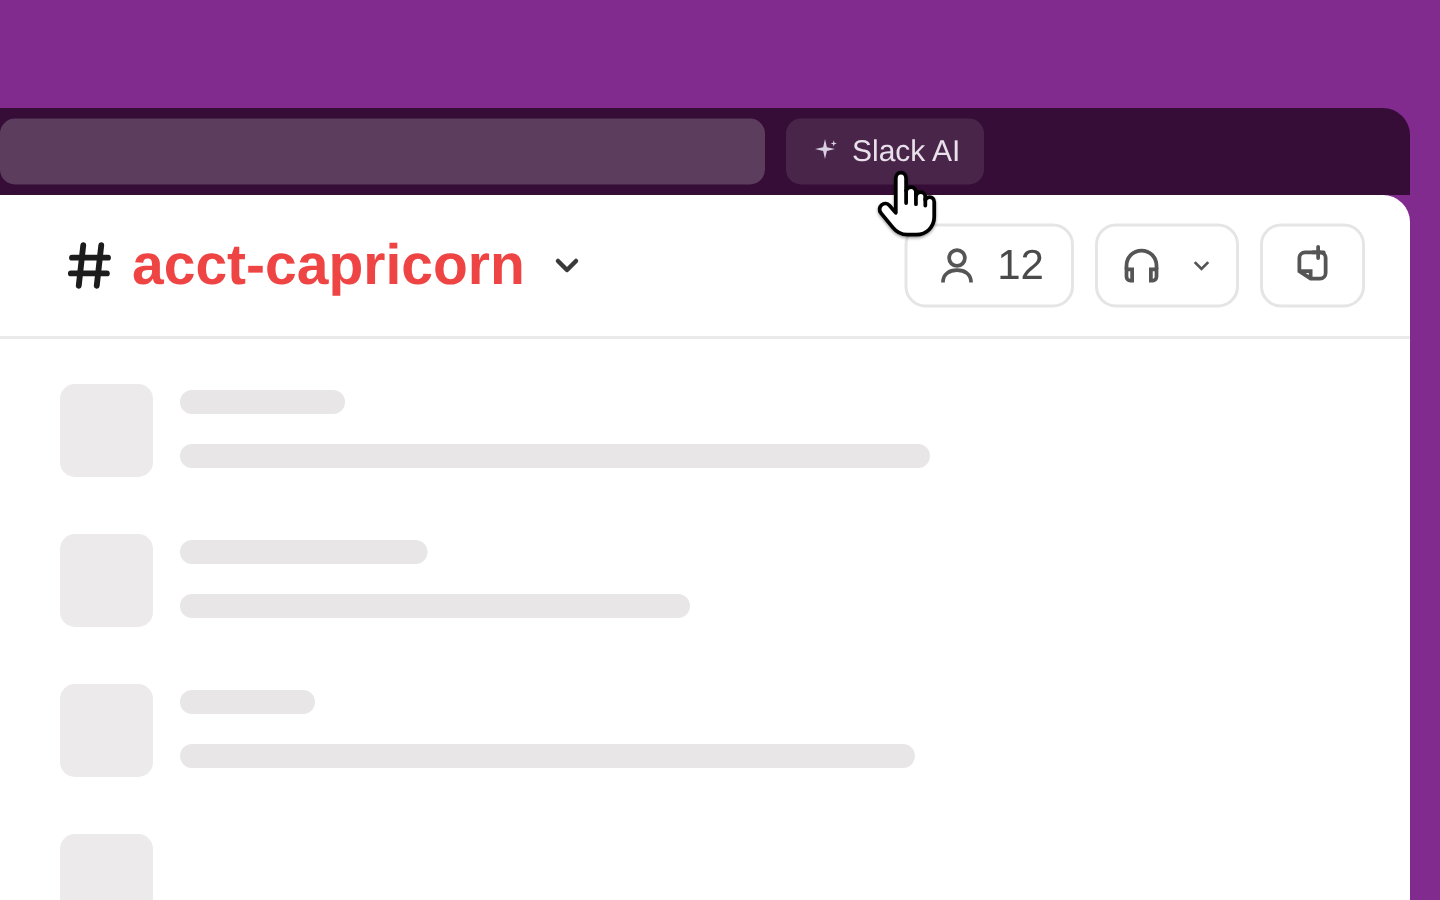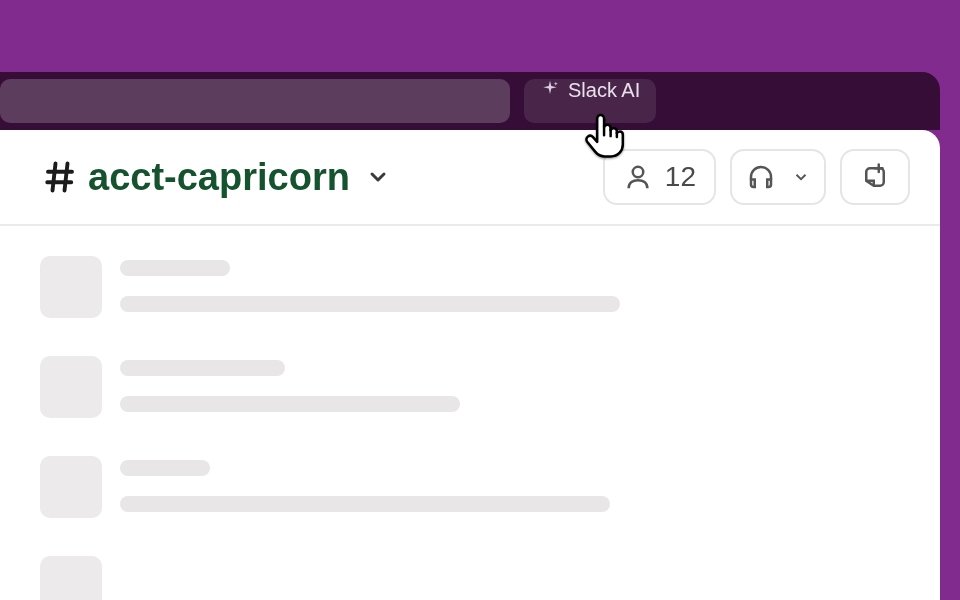--- a/index.html
+++ b/index.html
@@ -28,22 +28,23 @@
       background: rgba(255,255,255,0.20);
       border-radius: 10px;
       margin-left: 0;
     }
     .ai-btn {
       margin-left: 14px;
       height: 44px;
       background: rgba(255,255,255,0.10);
       border-radius: 10px;
       display: inline-flex;
+      align-items: center;
       gap: 8px;
-      padding: 0 16px;
+      padding: 12px 16px;
       color: #e8e0ea;
       font-size: 20px;
       font-weight: 500;
       cursor: pointer;
     }
     .ai-btn svg { width: 20px; height: 20px; }
     .content-wrap {
       position: absolute;
       top: 130px;
       left: 0;
@@ -60,21 +61,21 @@
       padding: 0 30px 0 42px;
       border-bottom: 2px solid #eaeaea;
       gap: 14px;
     }
     .channel-title {
       display: flex;
       align-items: center;
       gap: 10px;
       font-size: 38px;
       font-weight: 800;
-      color: #14532d;
+      color: #ef4444;
       cursor: pointer;
     }
     .hash-icon { width: 36px; height: 36px; }
     .chev-icon { width: 24px; height: 24px; margin-left: 6px; }
     .spacer { flex: 1; }
     .pill {
       height: 56px;
       border: 2px solid #e5e5e5;
       border-radius: 14px;
       display: inline-flex;

